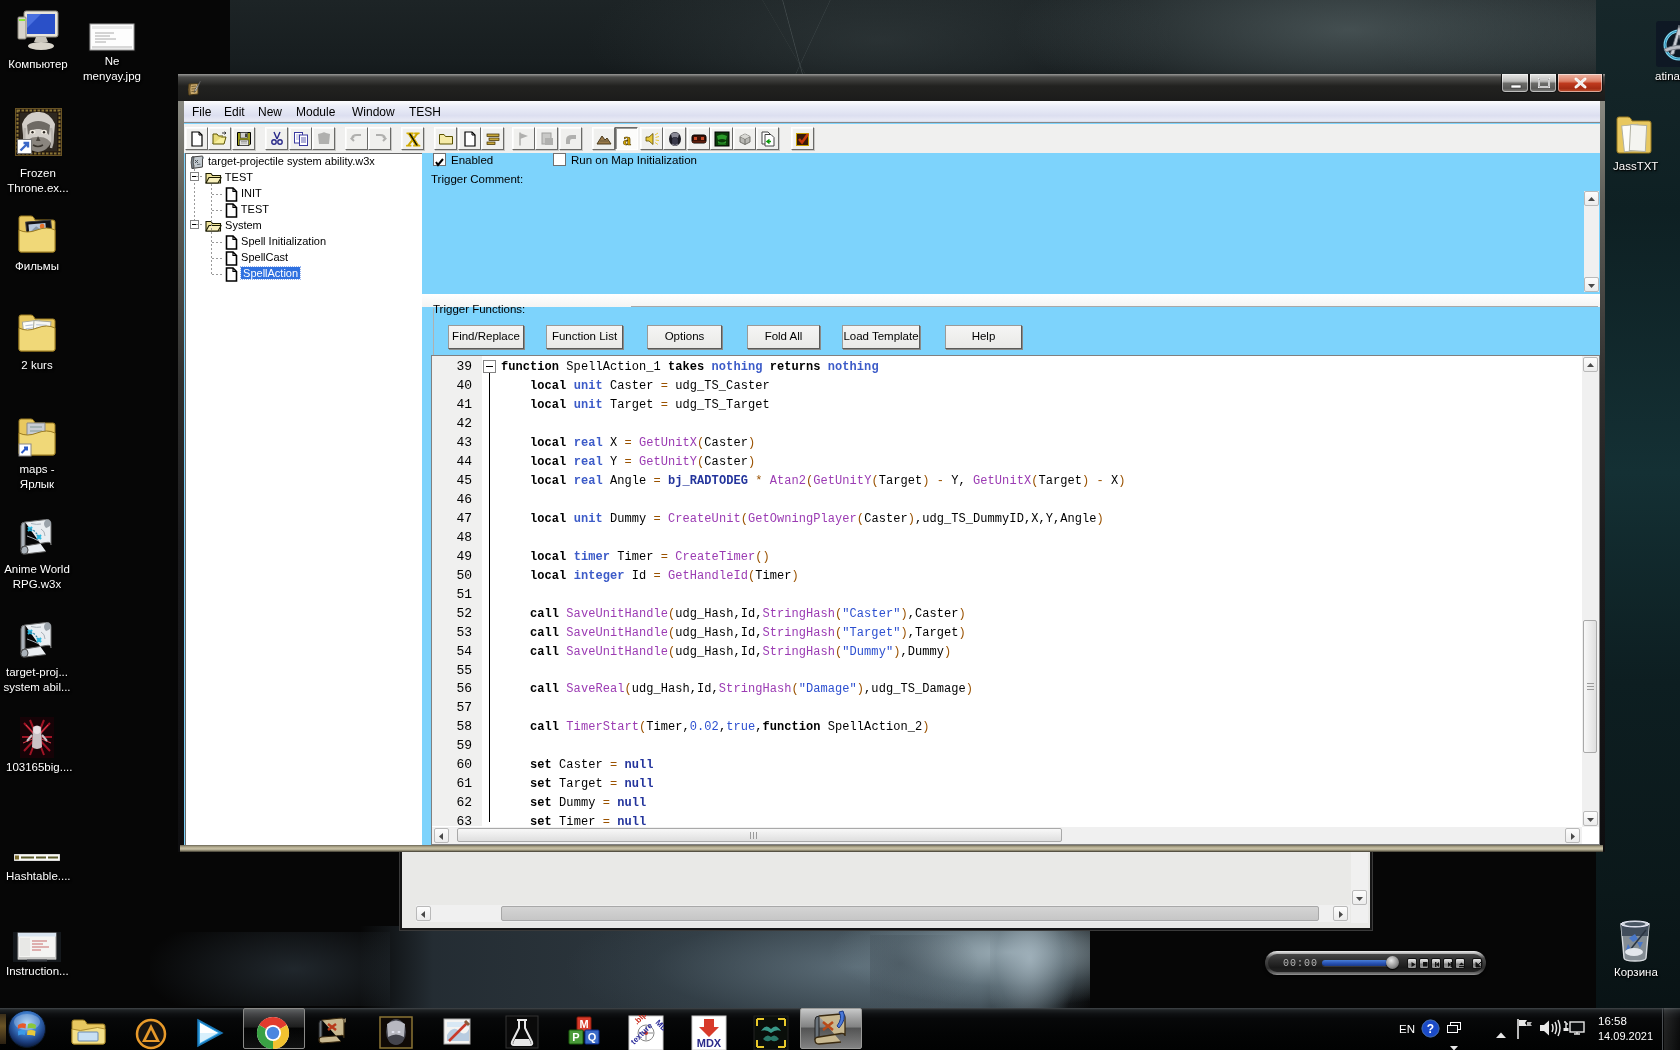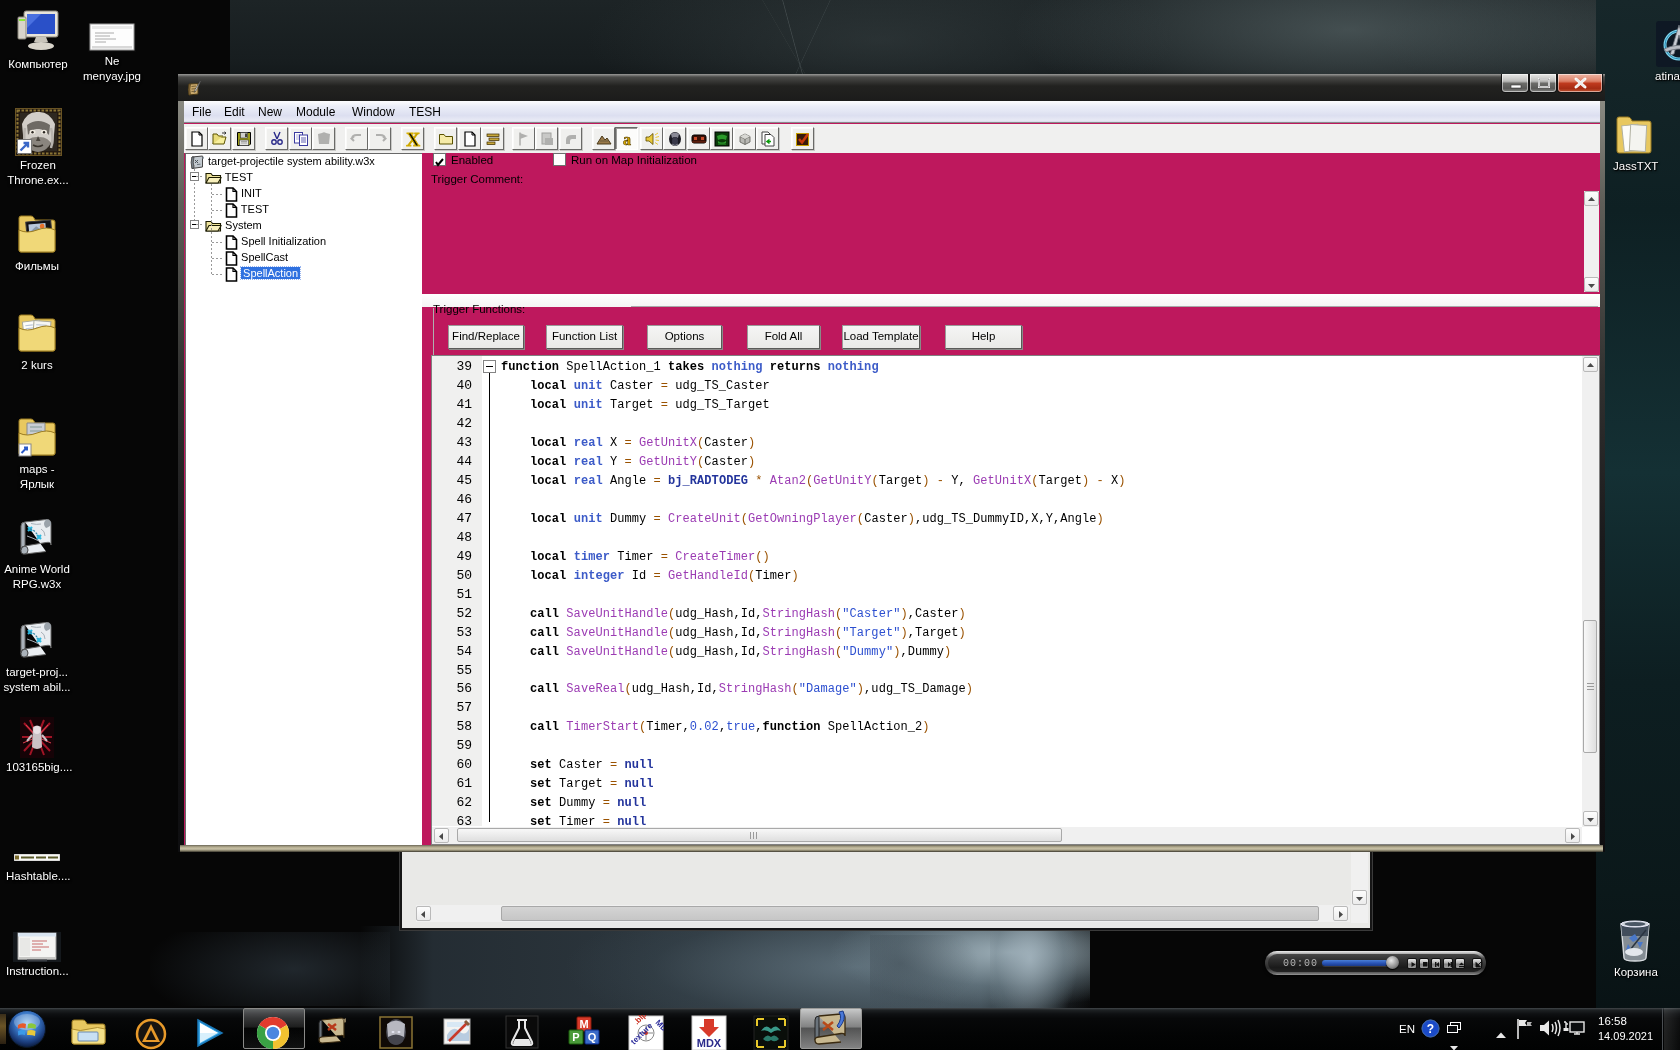--- a/index.html
+++ b/index.html
@@ -46,21 +46,21 @@
   radial-gradient(260px 55px at 290px 32px,rgba(115,112,105,.38),rgba(0,0,0,0) 75%),
   linear-gradient(180deg,#3a3a38 0,#242422 20%,#161614 60%,#121210 100%)}
 #win .titlebar::before{content:"";position:absolute;left:0;top:0;width:100%;height:1px;background:#a8a8a6}
 #win .ttext{position:absolute;left:28px;top:7px;color:#fff;font-size:12px;text-shadow:0 1px 2px #000}
 .capbtn{position:absolute;top:0;height:19px;border:1px solid #141414;border-top:none;border-radius:0 0 4px 4px;box-shadow:inset 0 0 0 1px rgba(255,255,255,.5)}
 #btnmin{left:1323px;width:28px;background:linear-gradient(180deg,#e8e8e6 0,#bcbcba 40%,#6c6c69 52%,#5a5a58 80%,#848482 100%)}
 #btnmax{left:1351px;width:28px;background:linear-gradient(180deg,#e8e8e6 0,#bcbcba 40%,#6c6c69 52%,#5a5a58 80%,#848482 100%)}
 #btncls{left:1379px;width:46px;background:linear-gradient(180deg,#efb5a4 0,#dd8168 40%,#bf3a1e 52%,#a52c14 80%,#bf5330 100%)}
 .capg{position:absolute;left:0;top:0;width:100%;height:100%}
 
-#client{position:absolute;left:6px;top:27px;width:1416px;height:745px;background:#be185d;overflow:hidden}
+#client{position:absolute;left:6px;top:27px;width:1416px;height:745px;background:#7dd3fc;overflow:hidden}
 #menubar{position:absolute;left:0;top:0;width:100%;height:22px;background:linear-gradient(180deg,#fdfdfe 0,#eceef8 25%,#dcdff0 70%,#e8eaf5 92%,#d5d8ea 100%);border-bottom:1px solid #898989}
 #menubar span{position:absolute;top:4px;font-size:12px;color:#000}
 #toolbar{position:absolute;left:0;top:23px;width:100%;height:29px;background:#f0f0ef}
 .tbtn{position:absolute;top:3px;width:23px;height:23px;background:#f0f0ee;border:1px solid #fff;border-right-color:#6a6a68;border-bottom-color:#6a6a68;box-shadow:inset 1px 1px 0 #fafaf9, 1px 1px 0 #c8c8c6}
 .tbtn svg{position:absolute;left:3px;top:3px}
 .tbtn.pressed{background:#fcfcfb;border:1px solid #6a6a68;border-right-color:#fff;border-bottom-color:#fff;box-shadow:inset 1px 1px 0 #9a9a98}
 
 #tree{position:absolute;left:1px;top:52px;width:237px;height:692px;background:#fff;border-top:1px solid #686868;border-left:1px solid #686868;font-size:11px;color:#000}
 #tree .row{position:absolute;white-space:nowrap}
 #tree .sel{background:#2f71e0;color:#fff;outline:1px dotted #9ab6ef;padding:0 2px}
@@ -159,21 +159,21 @@
         <ellipse cx="17.5" cy="24" rx="3" ry="2.2" fill="#efeae0"></ellipse>
         <ellipse cx="29" cy="24" rx="3" ry="2.2" fill="#efeae0"></ellipse>
         <ellipse cx="17.5" cy="24.3" rx="1.2" ry="1.2" fill="#2a2620"></ellipse>
         <ellipse cx="29" cy="24.3" rx="1.2" ry="1.2" fill="#2a2620"></ellipse>
         <path d="M21 33 L23 28 L25.5 33 Z" fill="#4a453e"></path>
         <path d="M18 37 Q23 40 28 37" stroke="#3a352e" stroke-width="1.5" fill="none"></path>
         <path d="M10 20 Q8 30 11 40 M36 20 Q39 30 36 40" stroke="#b8b4ae" stroke-width="2.5" fill="none"></path>
         <rect x="2.5" y="31.5" width="14" height="14" fill="#fff" stroke="#777"></rect>
         <path d="M5.5 42.5 L12.5 35.5 M8.5 35 L13 35 L13 39.5" stroke="#3a68c8" stroke-width="2.4" fill="none"></path>
       </svg>
-      <div style="margin-top:2px">Frozen<br>Throne.ex...</div>
+      <div style="margin-top:10px">Frozen<br>Throne.ex...</div>
     </div>
     <div class="dico" style="left: 8px; top: 210px; width: 58px;">
       <svg width="40" height="47" viewBox="0 0 40 47">
         <path d="M2 8 Q2 6 4 6 L14 6 Q16 6 17 8 L18 10 L36 10 Q38 10 38 12 L38 40 Q38 42 36 42 L4 42 Q2 42 2 40 Z" fill="#e8c860" stroke="#9a7a20"></path>
         <g transform="rotate(-5 22 26)">
           <rect x="10" y="11" width="25" height="25" fill="#111116" stroke="#3a3a40"></rect>
           <rect x="12.5" y="13.5" width="17" height="14" fill="#b8c8dc"></rect>
           <path d="M12.5 22 L20 16 L29.5 24 L29.5 27.5 L12.5 27.5 Z" fill="#8898a8"></path>
           <circle cx="26" cy="16.5" r="2.4" fill="#e8722a"></circle>
           <rect x="12.5" y="29" width="20" height="2" fill="#d8d8dc"></rect>

